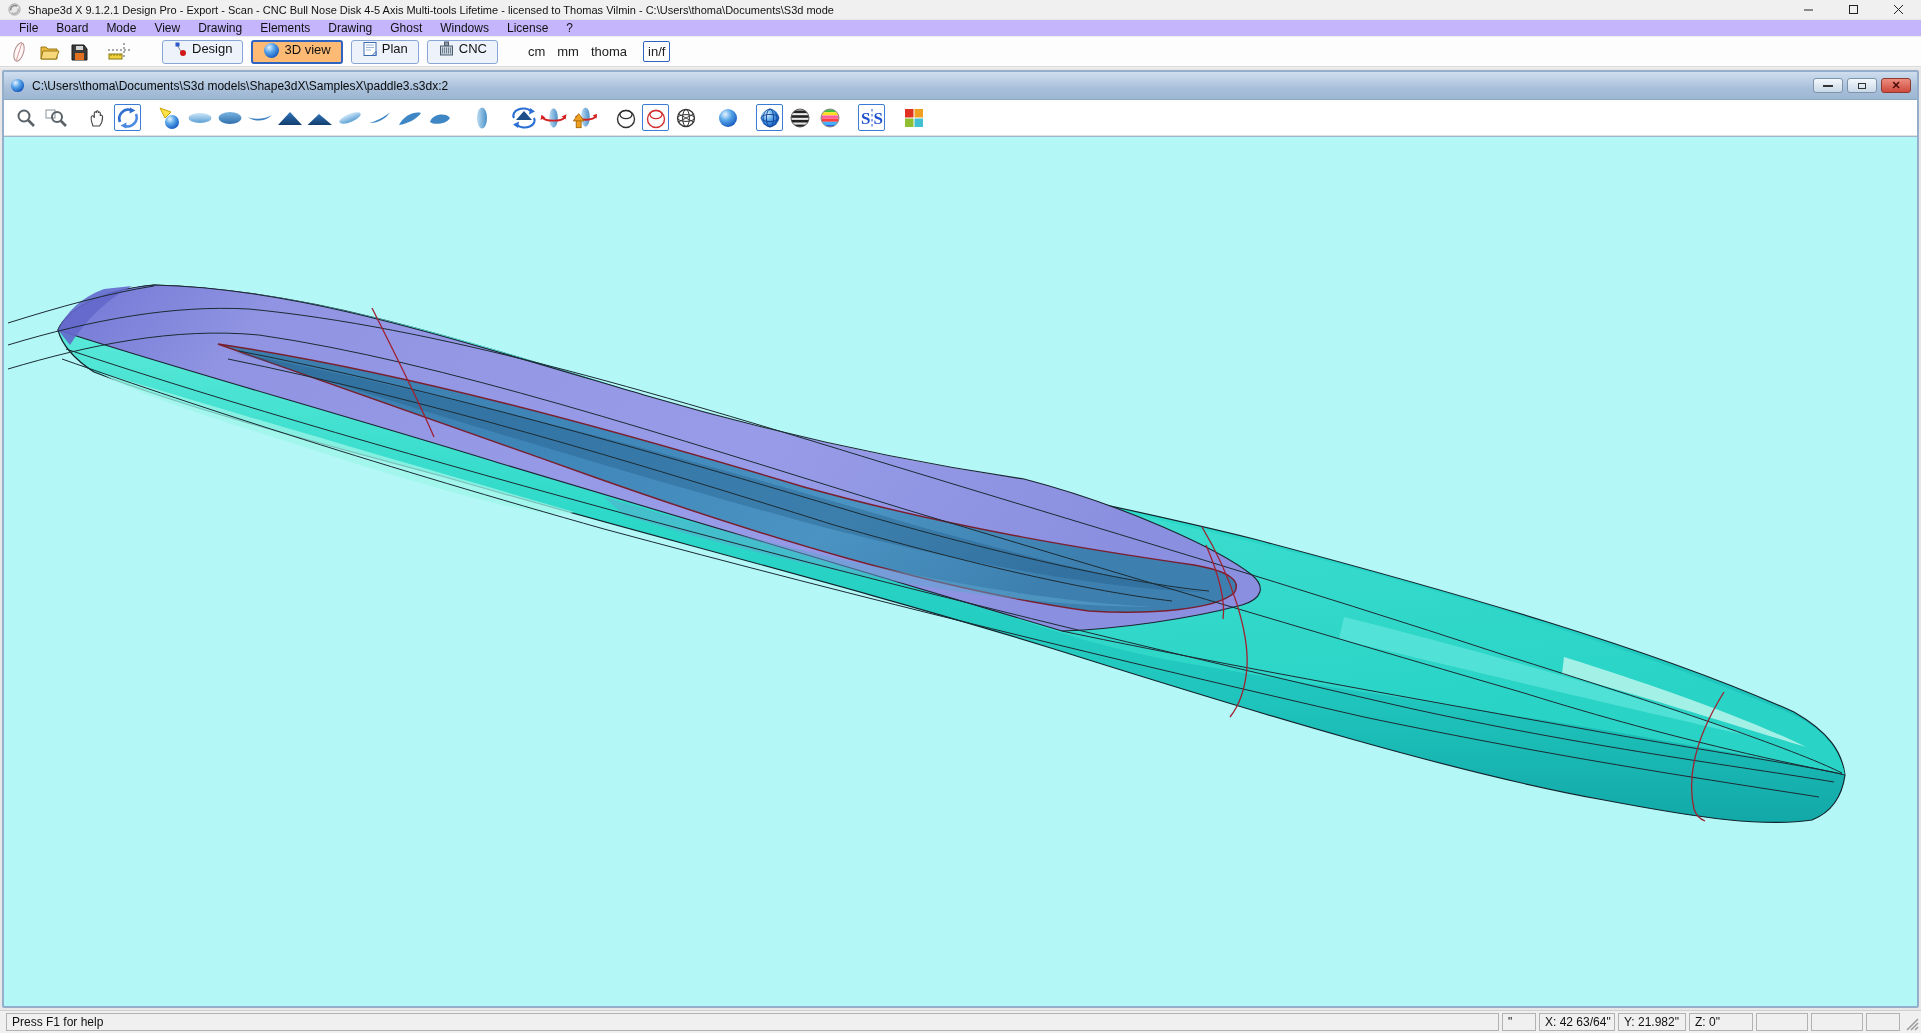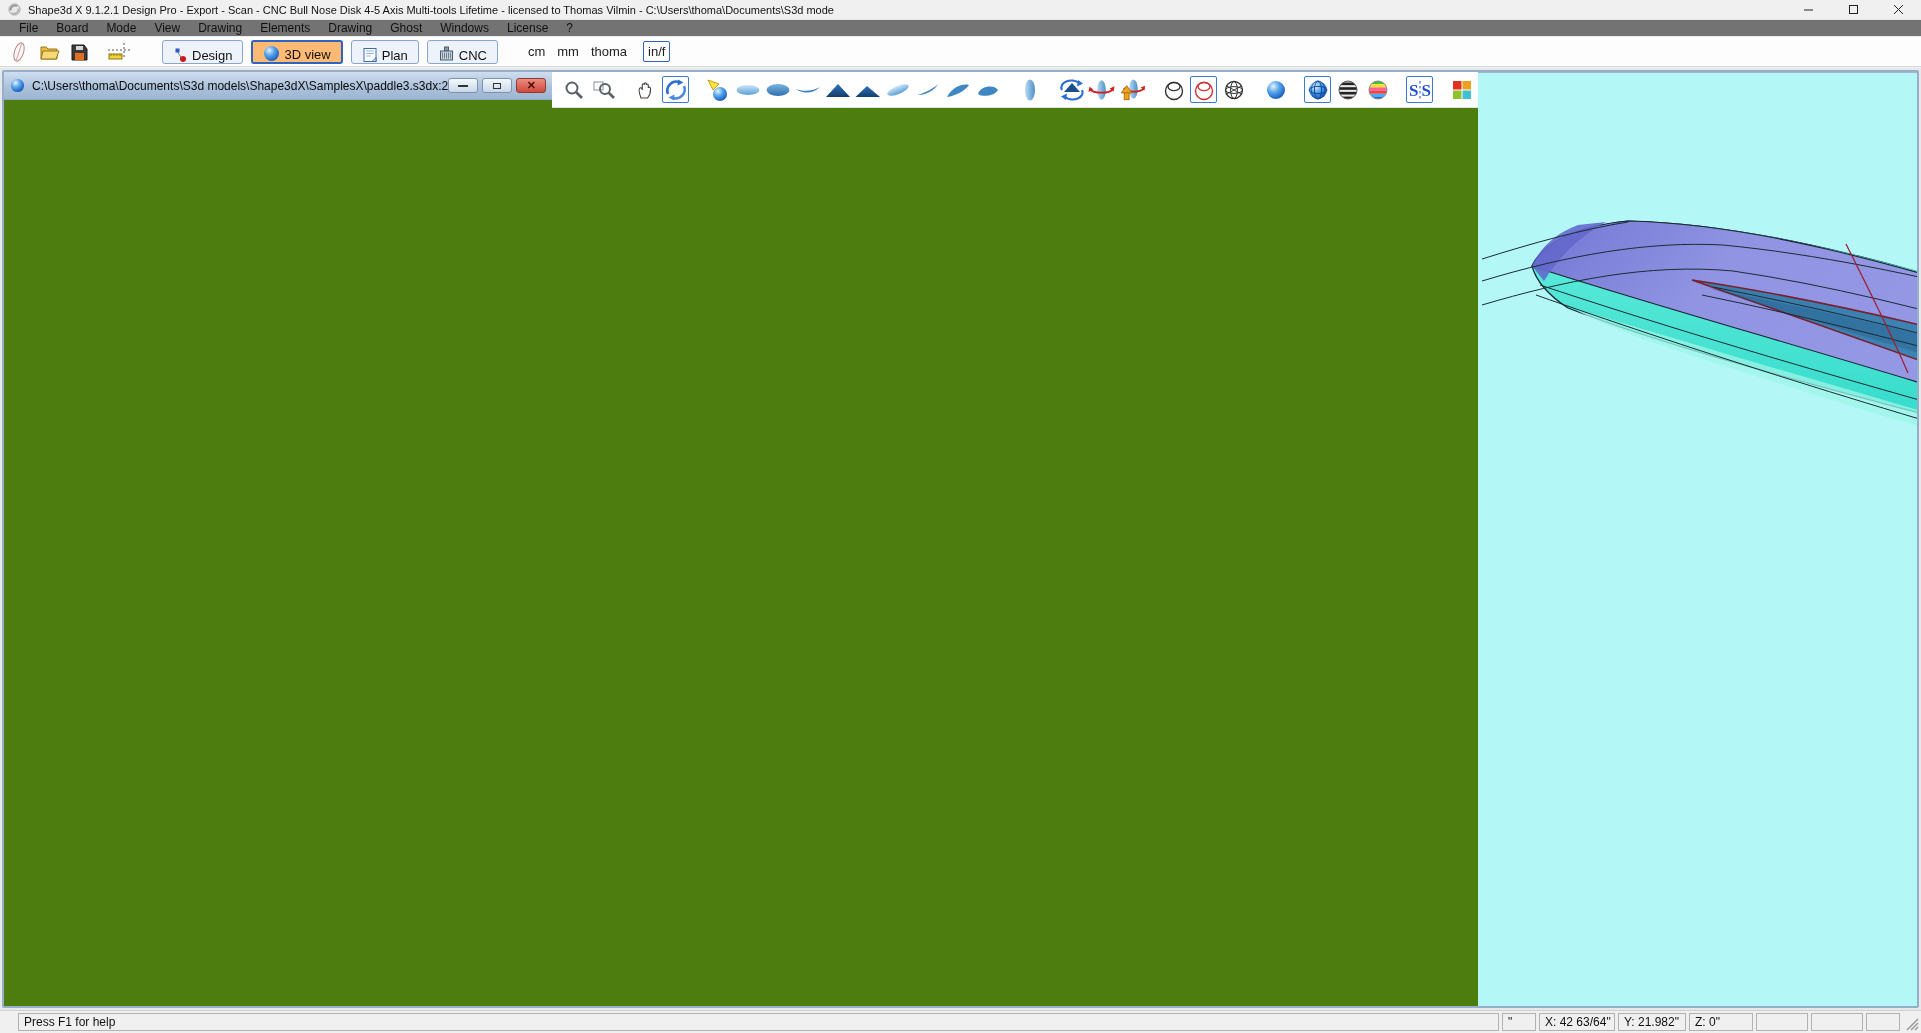--- a/index.html
+++ b/index.html
@@ -7,35 +7,35 @@
   body { font-family:"Liberation Sans", sans-serif; background:#f0f0f0; position:relative; }
 
   
   .titlebar { height:20px; background:#f0f0f0; display:flex; align-items:center; border-bottom:1px solid #e6e6e6; }
   .titlebar .appico { width:13px; height:13px; margin:0 7px 0 8px; }
   .titlebar .title { font-size:11px; color:#111; white-space:nowrap; }
   .wctrls { margin-left:auto; display:flex; height:100%; }
   .wctrl { width:45px; height:100%; display:flex; align-items:center; justify-content:center; font-size:11px; color:#222; }
 
   
-  .menubar { height:17px; background:#737373; display:flex; align-items:center; padding-left:10px; border-bottom:1px solid #ededed; }
+  .menubar { height:17px; background:#c4b5fd; display:flex; align-items:center; padding-left:10px; border-bottom:1px solid #ededed; }
   .menuitem { font-size:12px; color:#111; padding:0 9px; white-space:nowrap; }
 
   
   .toolbar { height:30px; background:#fdfdfd; border-bottom:1px solid #d9d9d9; display:flex; align-items:center; }
   .tbico { width:26px; height:24px; display:flex; align-items:center; justify-content:center; }
-  .viewbtn { height:24px; display:flex; align-items:flex-end; gap:4px; padding:0 10px; margin-left:8px;
+  .viewbtn { height:24px; display:flex; align-items:flex-start; gap:4px; padding:0 10px; margin-left:8px;
              border:1px solid #87a6d6; border-radius:3px; background:#eef3fb; font-size:13px; color:#111; }
   .viewbtn.active { border:2px solid #2e64c0; background:#fdba74; }
   .unitlbl { font-size:13px; color:#222; margin-left:12px; }
   .unitsel { font-size:13px; color:#222; margin-left:16px; border:1px solid #2e64c0; border-radius:2px; background:#fff; padding:2px 4px; }
 
   
   .mdi { position:absolute; left:0; top:68px; right:0; bottom:23px; background:#e8e8e8; padding:2px; }
-  .iwin { width:100%; height:100%; border:2px solid #95aecb; border-radius:2px; background:#4d7c0f; display:flex; }
+  .iwin { width:100%; height:100%; border:2px solid #95aecb; border-radius:2px; background:#737373; display:flex; flex-direction:column; }
   .ititle { height:28px; background:linear-gradient(#cfdeef,#a9c0da 60%,#9db6d2); display:flex; align-items:center; padding:0 6px; border-bottom:1px solid #8ea9c6; }
   .ititle .txt { font-size:12px; color:#0a0a0a; margin-left:7px; white-space:nowrap; }
   .ibtns { margin-left:auto; display:flex; gap:4px; }
   .ibtn { width:30px; height:15px; border:1px solid #7e94ab; border-radius:3px; background:linear-gradient(#f4f8fc,#c8d8e8); display:flex; align-items:center; justify-content:center; }
   .ibtn.close { background:linear-gradient(#ec8d80,#cf4a3c); border-color:#8f3a30; }
   .ibtn .bar { width:10px; height:2px; background:#333; }
   .ibtn .rsq { width:8px; height:6px; border:1.5px solid #333; }
   .ibtn.close .x { font-size:11px; font-weight:bold; color:#4f0e0a; line-height:1; }
 
   
@@ -43,21 +43,21 @@
   .ticon { width:27px; height:27px; display:flex; align-items:center; justify-content:center; margin-right:3px; }
   .ticon.sel { border:1px solid #3a7bd5; border-radius:2px; background:#fff; }
   .g1 { margin-left:12px; }
 
   
   .canvas { flex:1; position:relative; background:#b3f7f7; border-top:1px solid #9fb6cd; overflow:hidden; }
   .canvas svg { position:absolute; left:0; top:0; }
 
   
   .statusbar { position:absolute; left:0; bottom:0; width:100%; height:23px; background:#f0f0f0; border-top:1px solid #d0d0d0;
-               display:flex; align-items:stretch; padding:2px 2px 2px 18px; gap:3px; }
+               display:flex; align-items:stretch; padding:2px 2px 2px 6px; gap:3px; }
   .scell { border:1px solid #b2b2b2; background:#f0f0f0; font-size:12px; color:#111; display:flex; align-items:center; padding:0 5px; white-space:nowrap; }
   .scell.main { flex:1; }
   .grip { width:16px; position:relative; }
   .grip svg { position:absolute; right:0; bottom:0; }
 </style>
 </head>
 <body>
 
 <div class="titlebar">
   <svg class="appico" viewBox="0 0 14 14">

